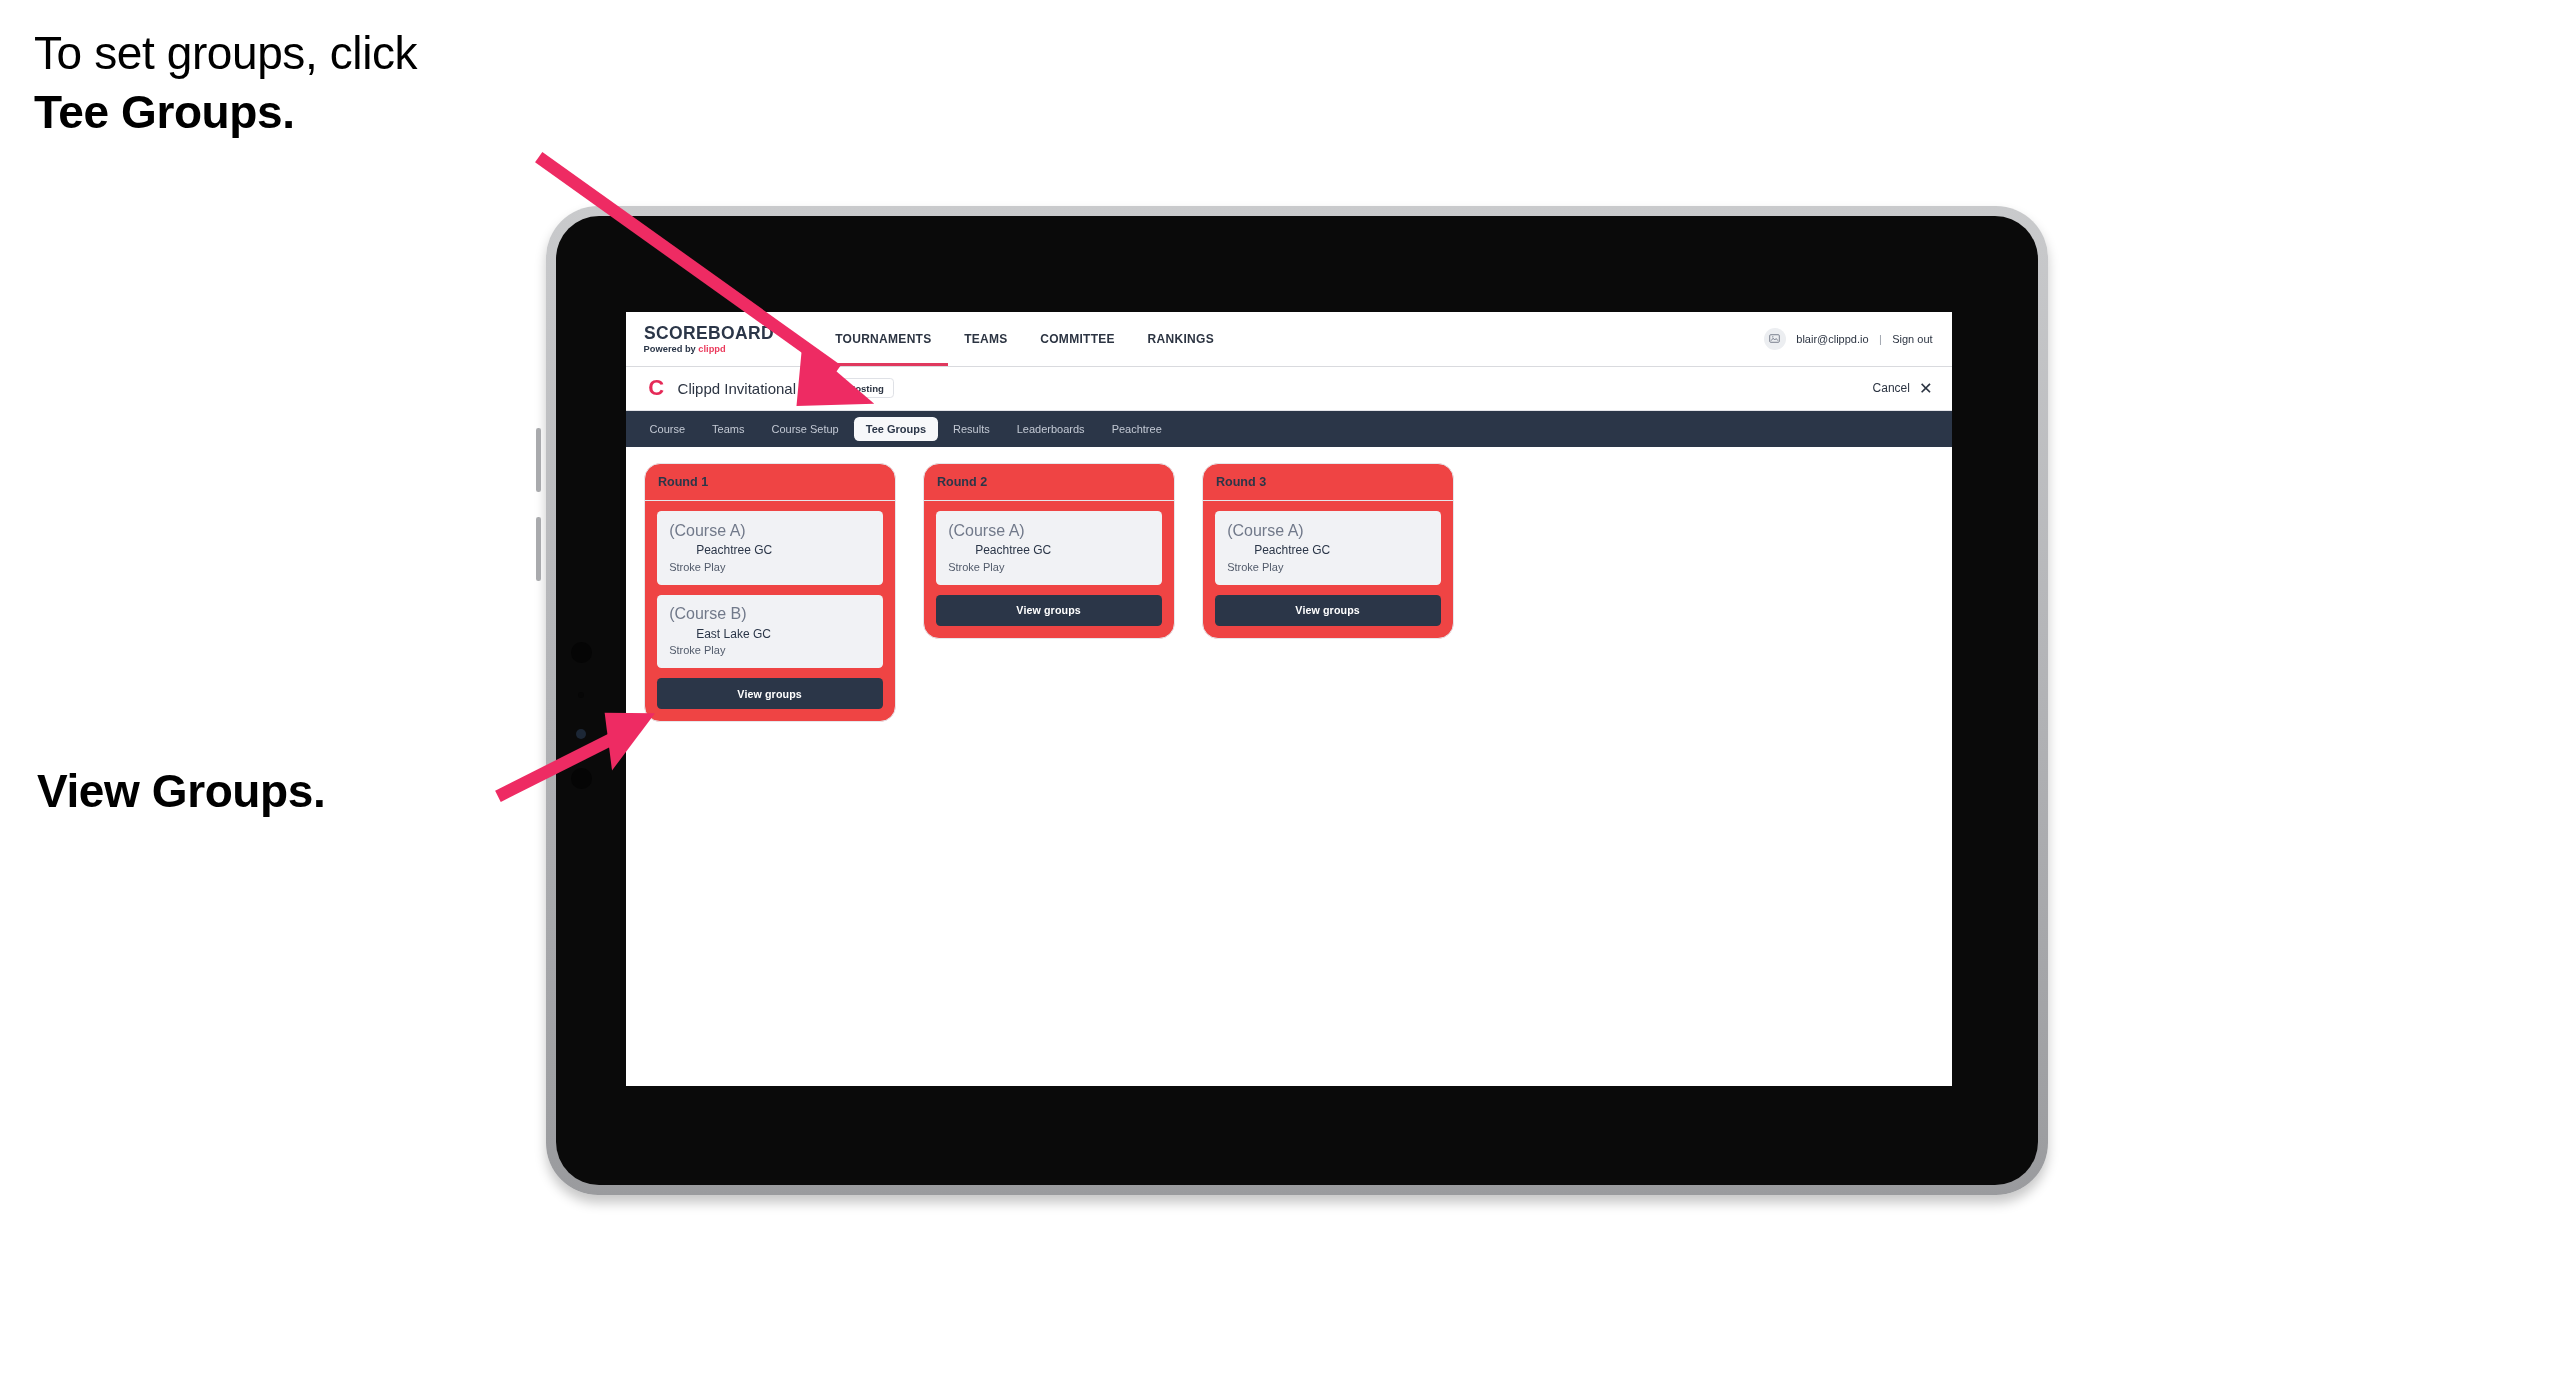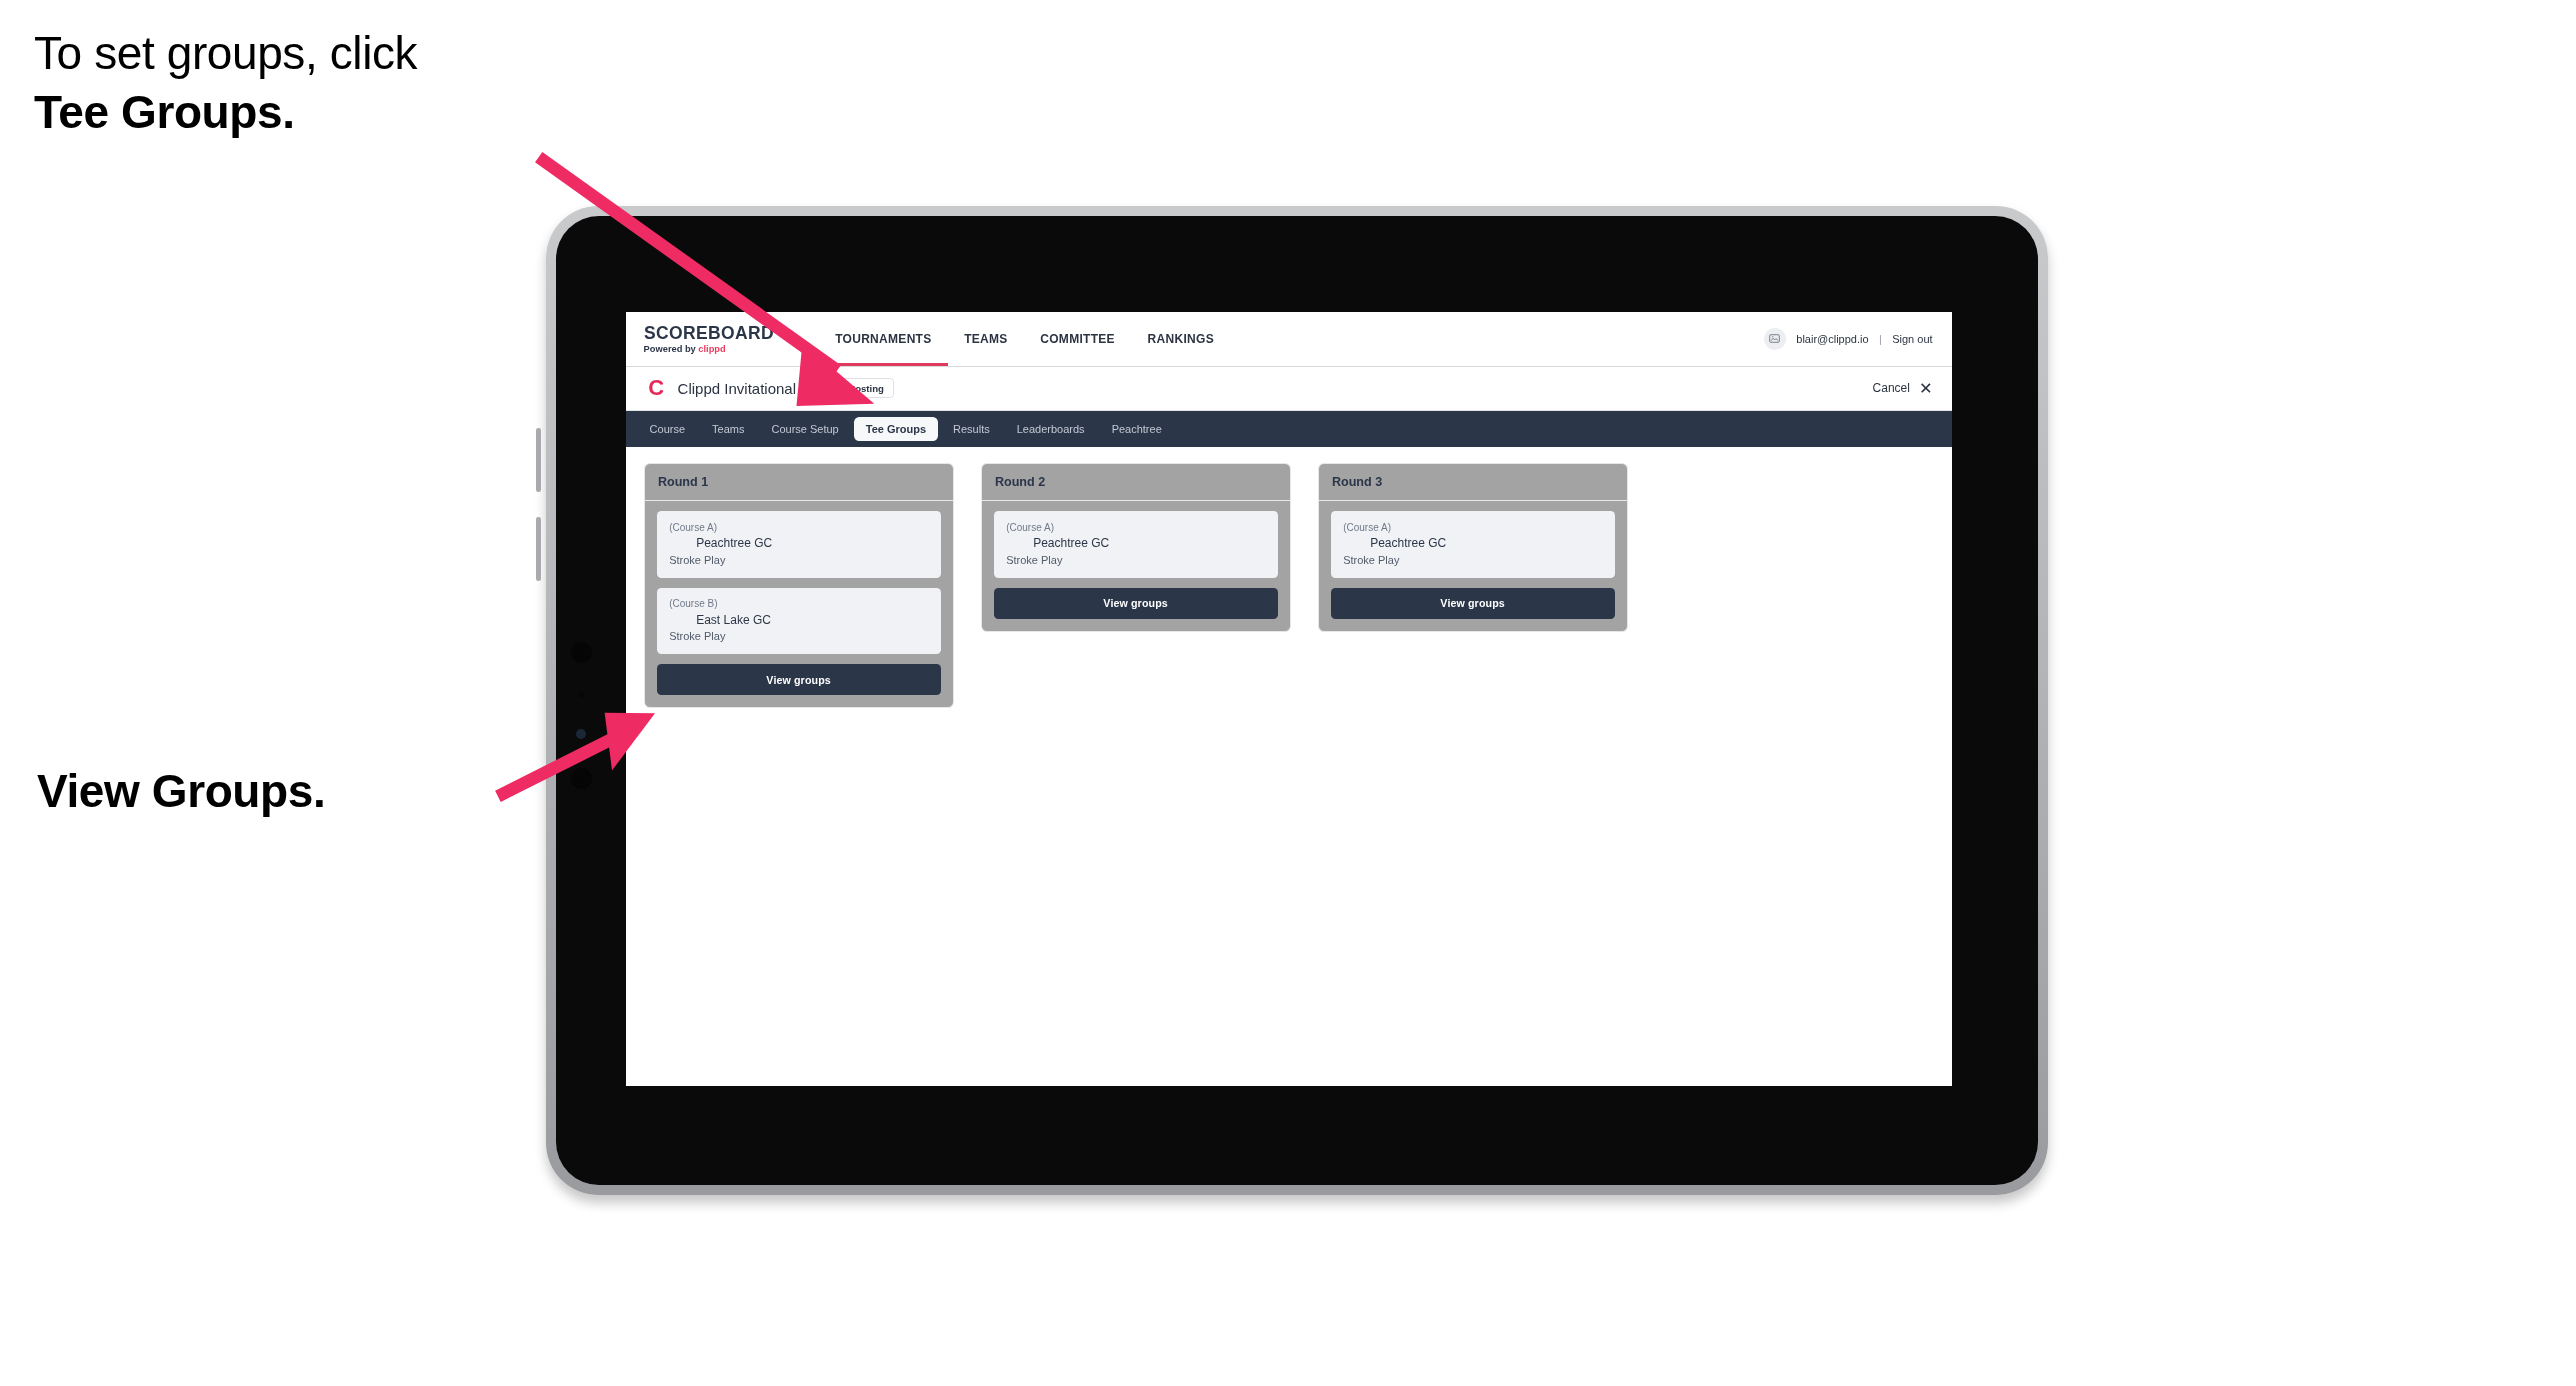--- a/index.html
+++ b/index.html
@@ -236,42 +236,42 @@
   #content {
     padding: 16.3px 18px;
     display: flex;
     gap: 27px;
     align-items: flex-start;
     background: #ffffff;
     height: calc(100% - 55px - 44px - 36px);
     box-sizing: border-box;
   }
   .round-card {
-    width: 310px;
-    background: #a3a3a3;
+    width: 252px;
+    background: #ef4444;
     border: 0.7px solid #e6e7eb;
-    border-radius: 6px;
+    border-radius: 16px;
     overflow: hidden;
     box-sizing: border-box;
   }
   .round-header {
     padding: 11px 13.3px;
     border-bottom: 0.7px solid #e6e7eb;
     font-size: 12.6px;
     font-weight: 700;
     color: #2b3648;
   }
   .round-body { padding: 10.4px 12px 12px 12px; }
   .course-tile {
     background: #f1f2f5;
     border-radius: 4.4px;
     padding: 10.4px 12.6px 12px 12.6px;
     margin-bottom: 9.6px;
   }
-  .course-label { font-size: 10px; color: #71798a; margin-bottom: 3.7px; }
+  .course-label { font-size: 16px; color: #71798a; margin-bottom: 3.7px; }
   .course-name { font-size: 12px; font-weight: 400; color: #2b3648; margin-bottom: 3.7px; margin-left: 27px; }
   .course-format { font-size: 11px; color: #525b6b; }
   .view-groups-btn {
     width: 100%;
     background: #2b3648;
     color: #ffffff;
     border: none;
     border-radius: 4.4px;
     padding: 9.6px 0;
     font-size: 10.7px;

